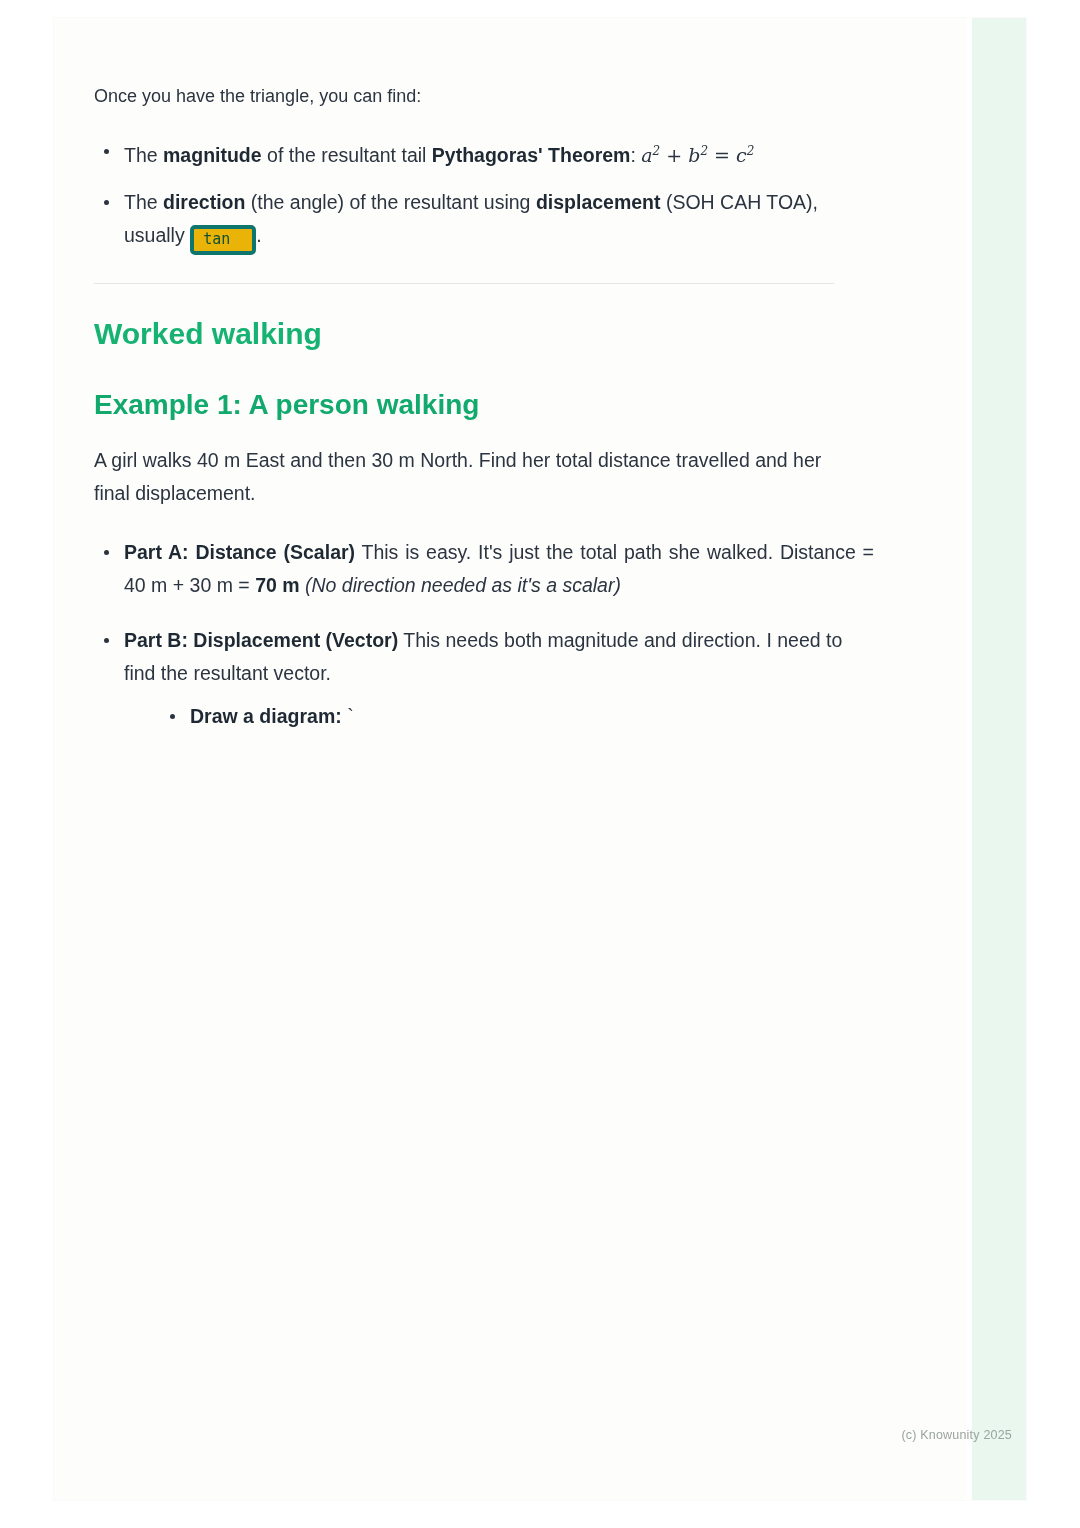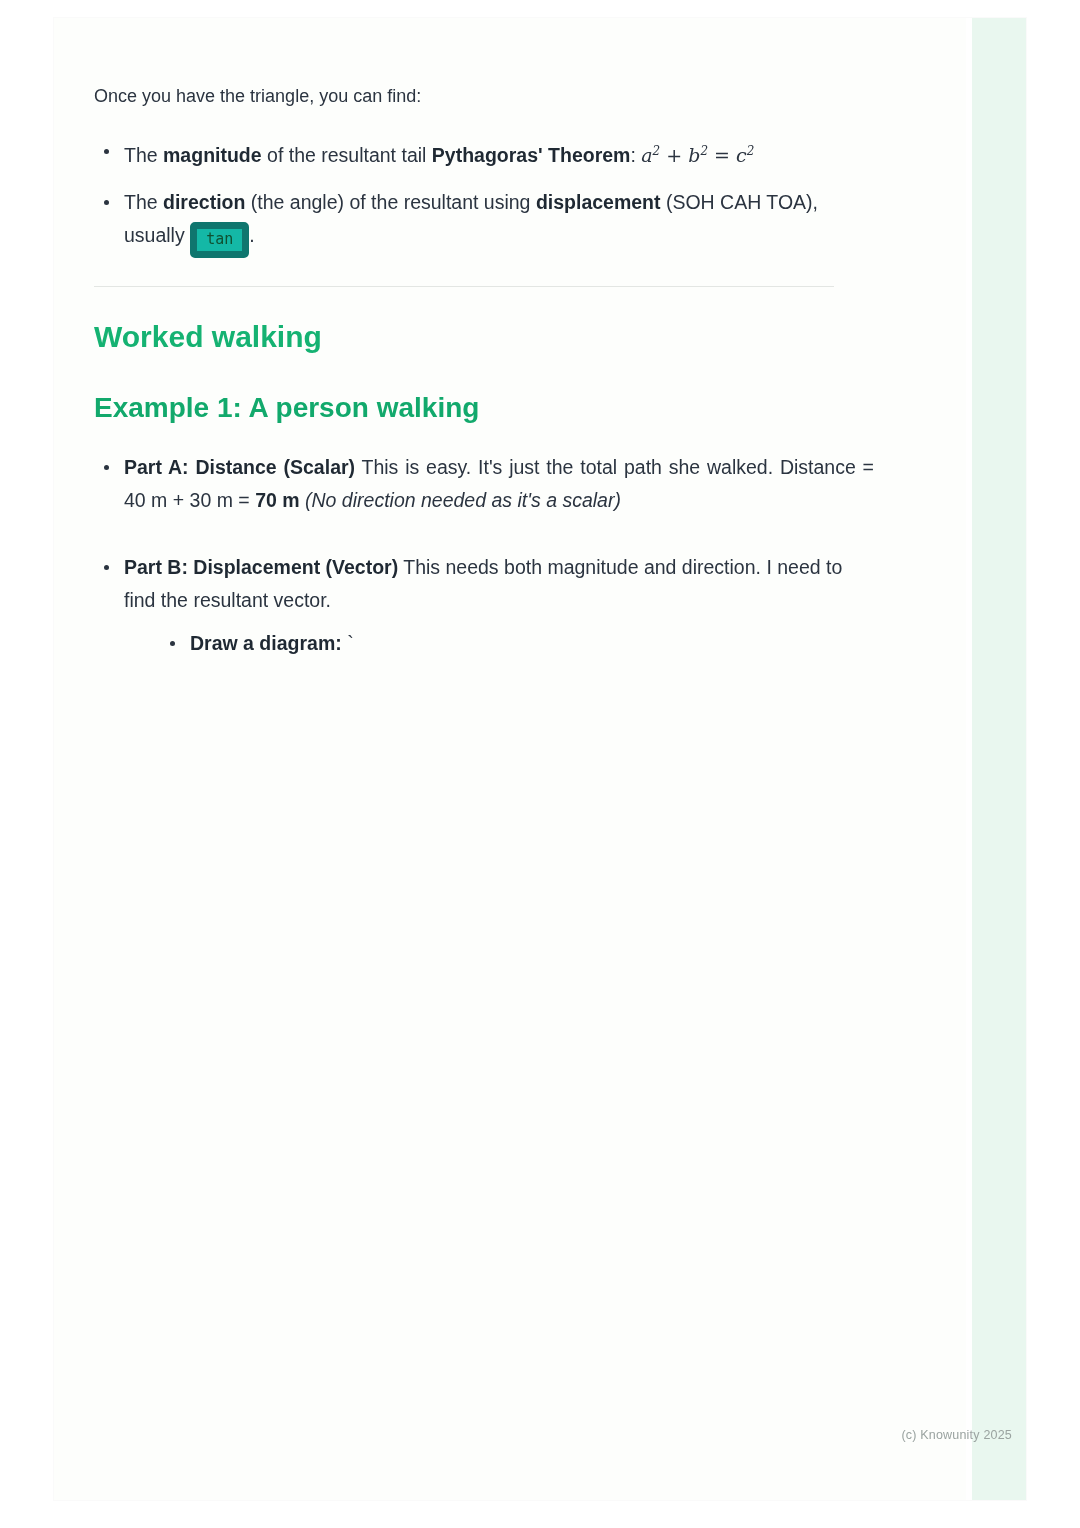--- a/index.html
+++ b/index.html
@@ -99,24 +99,24 @@
   .math sup {
     font-size: 12px;
     font-style: italic;
   }
   .math .op {
     font-style: normal;
   }
 
   .code-chip {
     display: inline-block;
-    border: 7px solid #0f766e;
-    background: #14b8a6;
+    border: 4px solid #0f766e;
+    background: #eab308;
     border-radius: 5px;
-    padding: 3px 9px 4px 9px;
+    padding: 3px 22px 4px 9px;
     font-family: "DejaVu Sans Mono", monospace;
     font-size: 15px;
     color: #0f5132;
     line-height: 1;
     vertical-align: baseline;
     position: relative;
     top: 2px;
   }
 
   .divider {
@@ -185,23 +185,24 @@
         <span>The </span><b>direction</b><span> (the angle) of the resultant using </span><b>displacement</b><span> (SOH CAH TOA), usually </span><span class="code-chip">tan</span><span>.</span>
       </li>
     </ul>
 
     <div class="divider"></div>
 
     <h2 class="section-title">Worked walking</h2>
 
     <h3 class="sub-title">Example 1: A person walking</h3>
 
+    <p class="body-para">A girl walks 40 m East and then 30 m North. Find her total distance travelled and her final displacement.</p>
 
     <ul class="bullet-list list-block" style="margin-top:26px;">
-      <li class="bl-item justify" style="margin-bottom:34px;">
+      <li class="bl-item justify" style="margin-bottom:22px;">
         <b>Part A: Distance (Scalar)</b><span> This is easy. It's just the total path she walked. Distance = 40 m + 30 m = </span><b>70 m</b><i> (No direction needed as it's a scalar)</i>
       </li>
       <li class="bl-item" style="margin-bottom:0;">
         <b>Part B: Displacement (Vector)</b><span> This needs both magnitude and direction. I need to find the resultant vector.</span>
         <ul class="bullet-list deep-list">
           <li class="bl-item">
             <b>Draw a diagram:</b><span> `</span>
           </li>
         </ul>
       </li>

